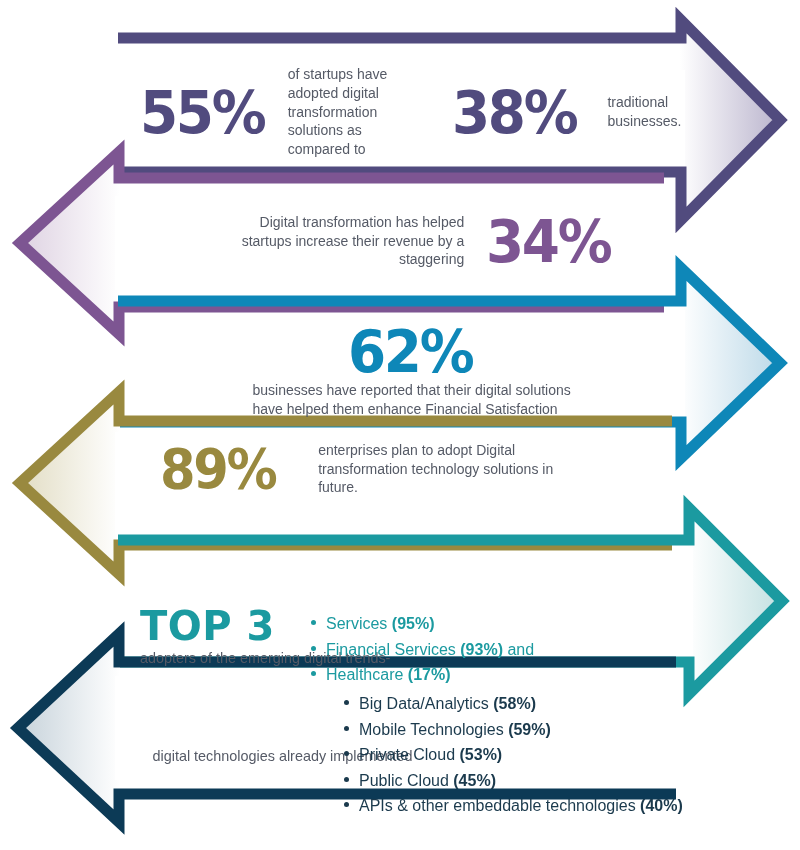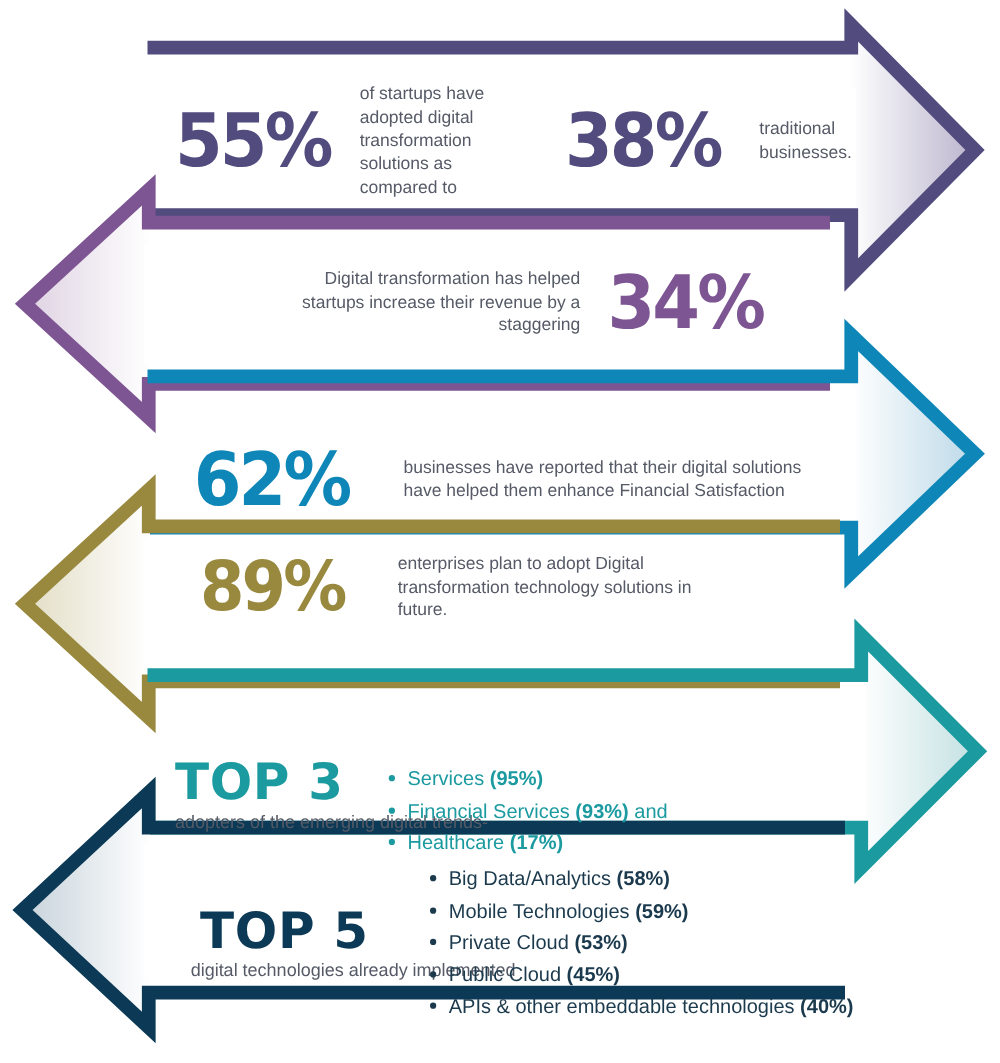--- a/index.html
+++ b/index.html
@@ -94,21 +94,21 @@
     width: 5px;
     height: 5px;
     border-radius: 50%;
     background: currentColor;
   }
   ul.blist li b { font-weight: 700; }
 
   
   #row1-content { left: 140px; top: 70px;  width: 530px; height: 84px; }
   #row2-content { left: 140px; top: 205px; width: 480px; height: 72px; justify-content: flex-end; }
-  #row3-content { left: 155px; top: 346px; width: 520px; height: 74px; }
+  #row3-content { left: 155px; top: 322px; width: 520px; height: 74px; flex-direction: column; }
   #row4-content { left: 160px; top: 432px; width: 520px; height: 74px; }
   #row5-content { left: 140px; top: 565px; width: 540px; height: 82px; align-items: flex-start; margin-top: 40px; }
   #row6-content { left: 130px; top: 700px; width: 600px; height: 110px; align-items: center; }
 
   .pct-pair { display: flex; align-items: center; }
   .gap-a { width: 14px; flex: none; }
   .gap-b { width: 34px; flex: none; }
   .gap-c { width: 22px; flex: none; }
 </style>
 </head>
@@ -214,21 +214,20 @@
     </div>
     <ul class="blist" id="row5-bullets" style="color:#1B9AA0; margin-top:6px;">
         <li><span>Services </span><b>(95%)</b></li>
         <li><span>Financial Services </span><b>(93%)</b><span> and</span></li>
         <li><span>Healthcare </span><b>(17%)</b></li>
       </ul>
   </div>
 
   <div class="row-content" id="row6-content">
     <div class="topblock" style="width:195px; text-align:center;">
-      <div class="topnum" style="color:#0C3A56;">TOP 5</div>
       <div class="topcap center" style="width:150px; margin-left:auto; margin-right:auto;">digital technologies already implemented</div>
     </div>
     <ul class="blist" id="row6-bullets" style="color:#1b3a4d; margin-left:18px;">
         <li><span>Big Data/Analytics </span><b>(58%)</b></li>
         <li><span>Mobile Technologies </span><b>(59%)</b></li>
         <li><span>Private Cloud </span><b>(53%)</b></li>
         <li><span>Public Cloud </span><b>(45%)</b></li>
         <li><span>APIs  &amp; other embeddable technologies </span><b>(40%)</b></li>
       </ul>
   </div>

